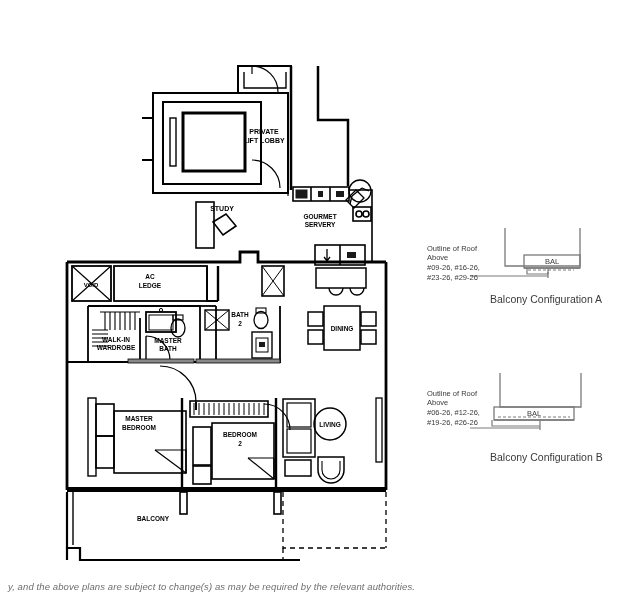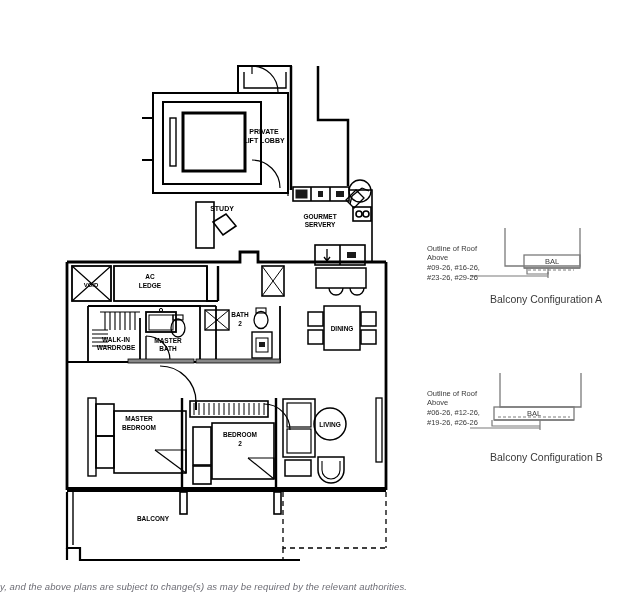--- a/index.html
+++ b/index.html
@@ -3,21 +3,21 @@
 <meta charset="utf-8">
 <style>
   html,body{margin:0;padding:0;background:#ffffff;}
   body{width:629px;height:600px;position:relative;overflow:hidden;
        font-family:"Liberation Sans", sans-serif;color:#1a1a1a;}
   #page-root{position:absolute;left:0;top:0;width:629px;height:600px;}
   svg{display:block;}
   .plan-text{font-family:"Liberation Sans", sans-serif;font-weight:bold;
              fill:#000;text-anchor:middle;}
   .side-text{font-family:"Liberation Sans", sans-serif;fill:#3a3a3a;}
-  .disclaimer{position:absolute;left:0;bottom:8px;width:599px;
+  .disclaimer{position:absolute;left:8px;bottom:8px;width:599px;
               font-family:"Liberation Sans", sans-serif;font-style:italic;
               font-size:9.5px;color:#6d6d75;letter-spacing:.1px;
               white-space:nowrap;padding-left:0px;}
 </style>
 </head>
 <body>
 
 <div id="page-root">
 
   <svg width="629" height="600" viewBox="0 0 629 600">

